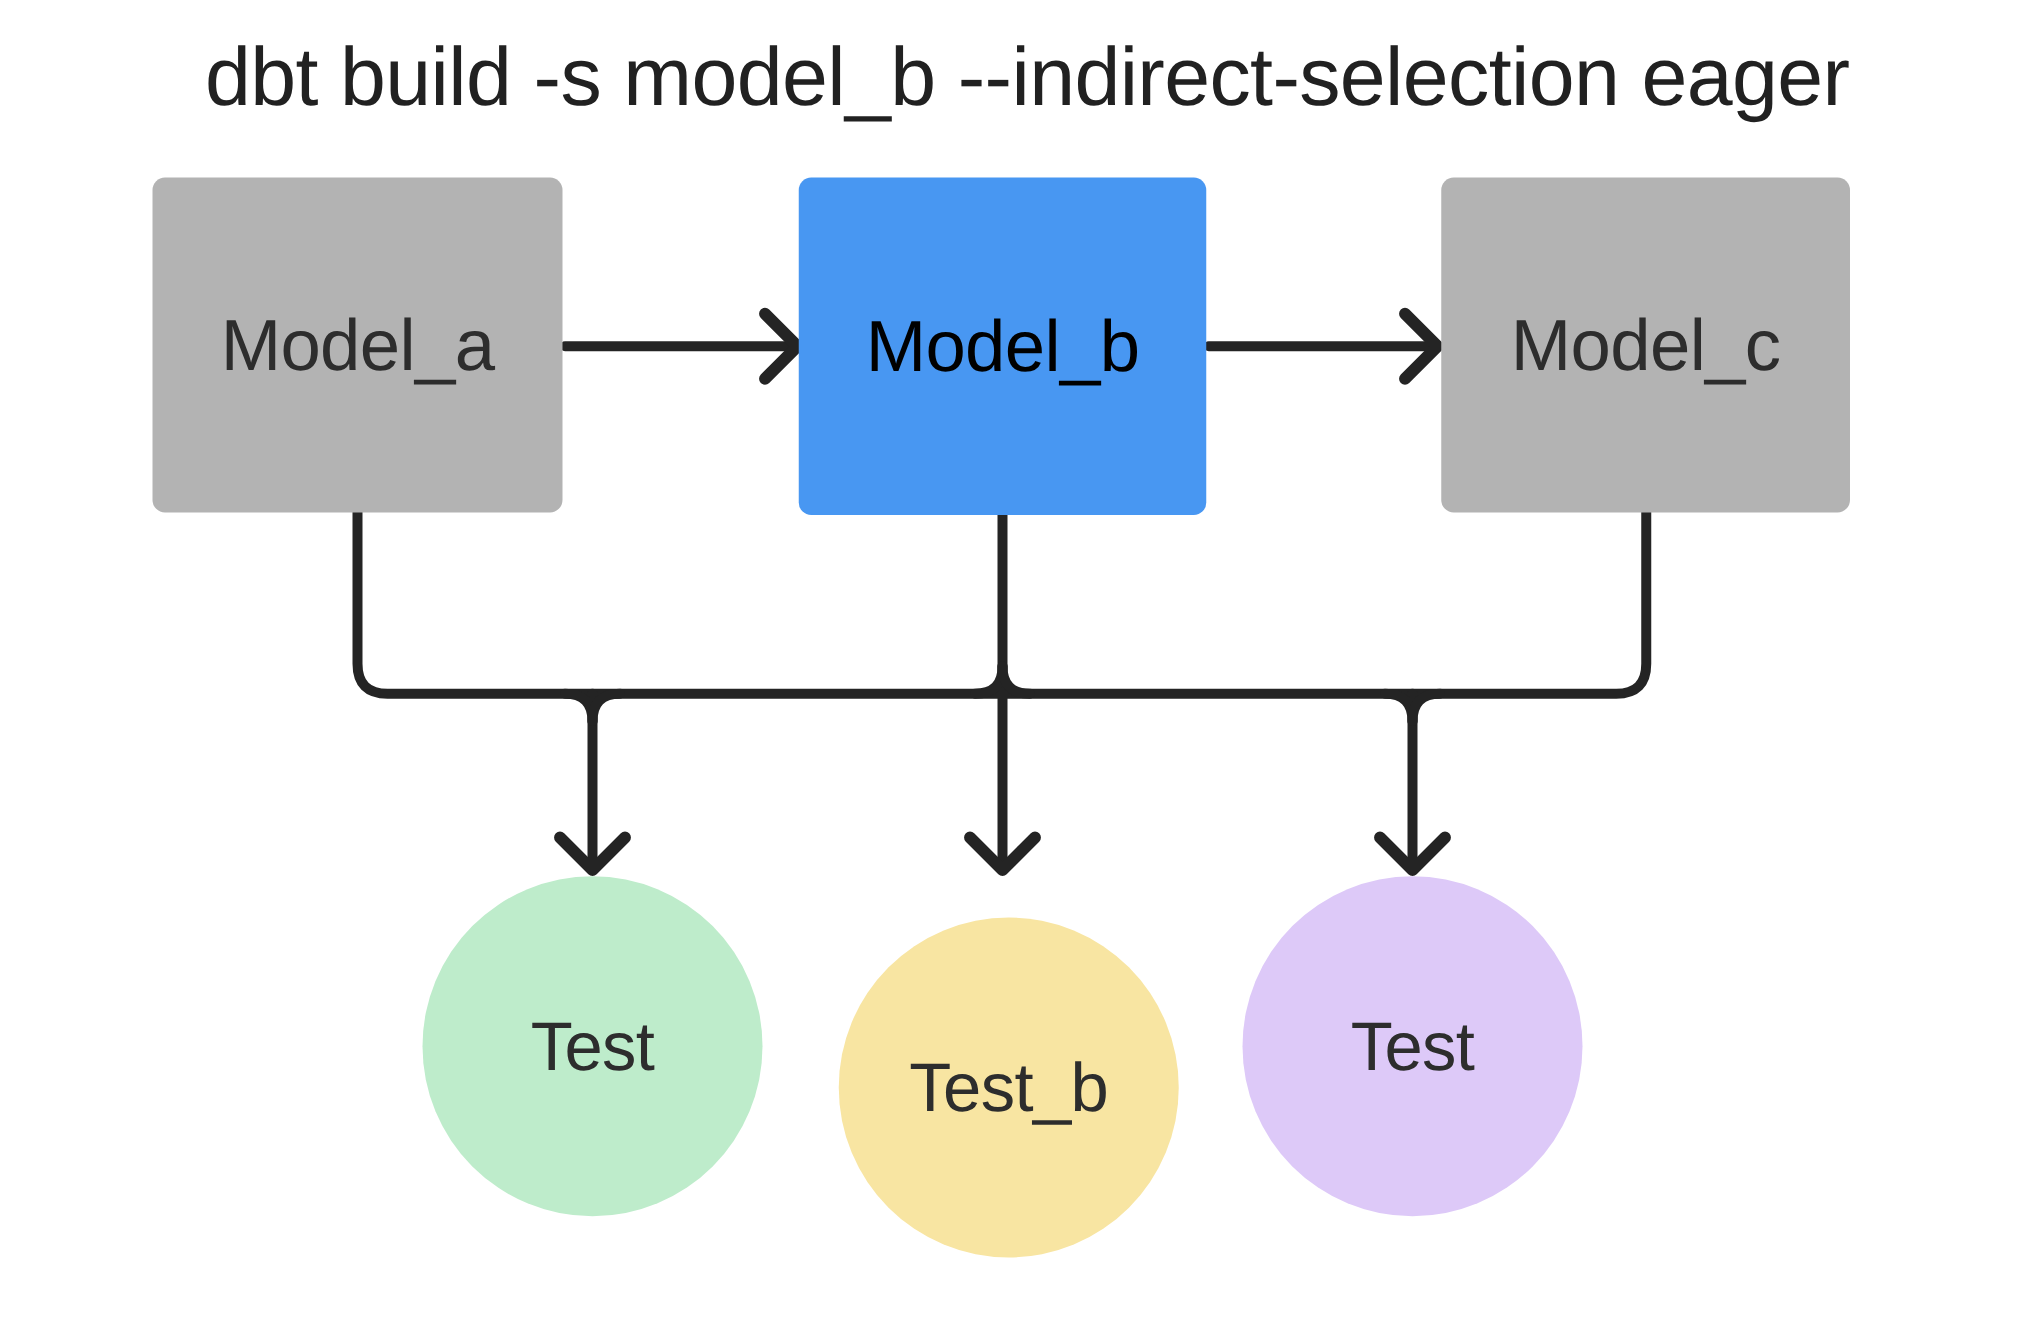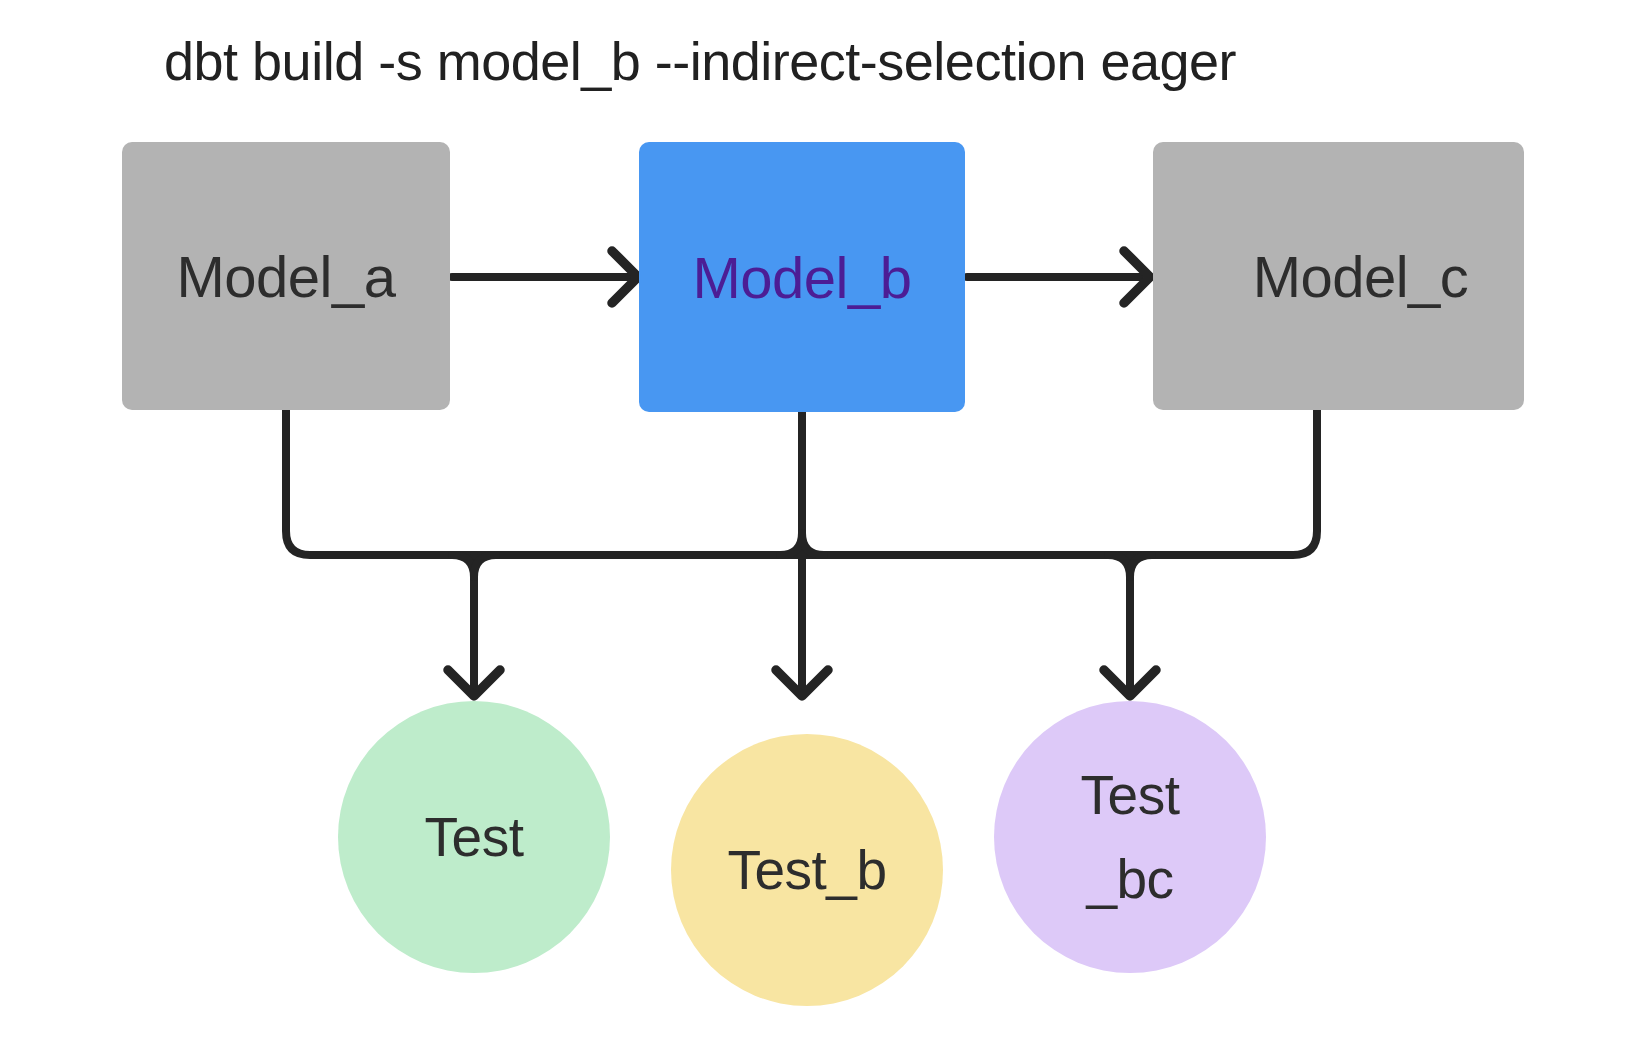--- a/index.html
+++ b/index.html
@@ -11,21 +11,21 @@
     position: relative;
     width: 1630px;
     height: 1060px;
     background: #ffffff;
     overflow: hidden;
   }
   .title {
     position: absolute;
     left: 164px;
     top: 30px;
-    font-size: 54px;
+    font-size: 66px;
     line-height: 62px;
     font-weight: 500;
     letter-spacing: -0.5px;
     color: #212121;
     white-space: nowrap;
   }
   .edges {
     position: absolute;
     left: 0;
     top: 0;
@@ -44,21 +44,21 @@
     justify-content: center;
     text-align: center;
   }
   .box {
     border-radius: 10px;
     font-size: 58px;
     font-weight: 500;
     letter-spacing: -0.5px;
     color: #2d2d2d;
   }
-  .box.highlight { color: #4c1d95; justify-content: center; }
+  .box.highlight { color: #000000; justify-content: center; }
   .circle {
     width: 272px;
     height: 272px;
     border-radius: 50%;
     flex-direction: column;
     font-size: 55px;
     font-weight: 500;
     letter-spacing: -0.5px;
     line-height: 84px;
     color: #2d2d2d;
@@ -107,30 +107,29 @@
   </svg>
 
   <div class="node box" id="node-model-a" style="background-color: rgb(179, 179, 179);">
     <span>Model_a</span>
   </div>
 
   <div class="node box highlight" id="node-model-b" style="background-color: rgb(72, 151, 242);">
     <span>Model_b</span>
   </div>
 
-  <div class="node box" id="node-model-c" style="background-color: rgb(179, 179, 179); padding-left: 44px;">
+  <div class="node box" id="node-model-c" style="background-color: rgb(179, 179, 179);">
     <span>Model_c</span>
   </div>
 
   <div class="node circle" id="node-test-ab" style="background-color: rgb(190, 236, 203);">
     <span>Test</span>
   </div>
 
   <div class="node circle" id="node-test-b" style="background-color: rgb(248, 229, 162);">
     <span>Test_b</span>
   </div>
 
   <div class="node circle" id="node-test-bc" style="background-color: rgb(221, 201, 248);">
     <span>Test</span>
-    <span>_bc</span>
   </div>
 
 </div>
 
 </body></html>

